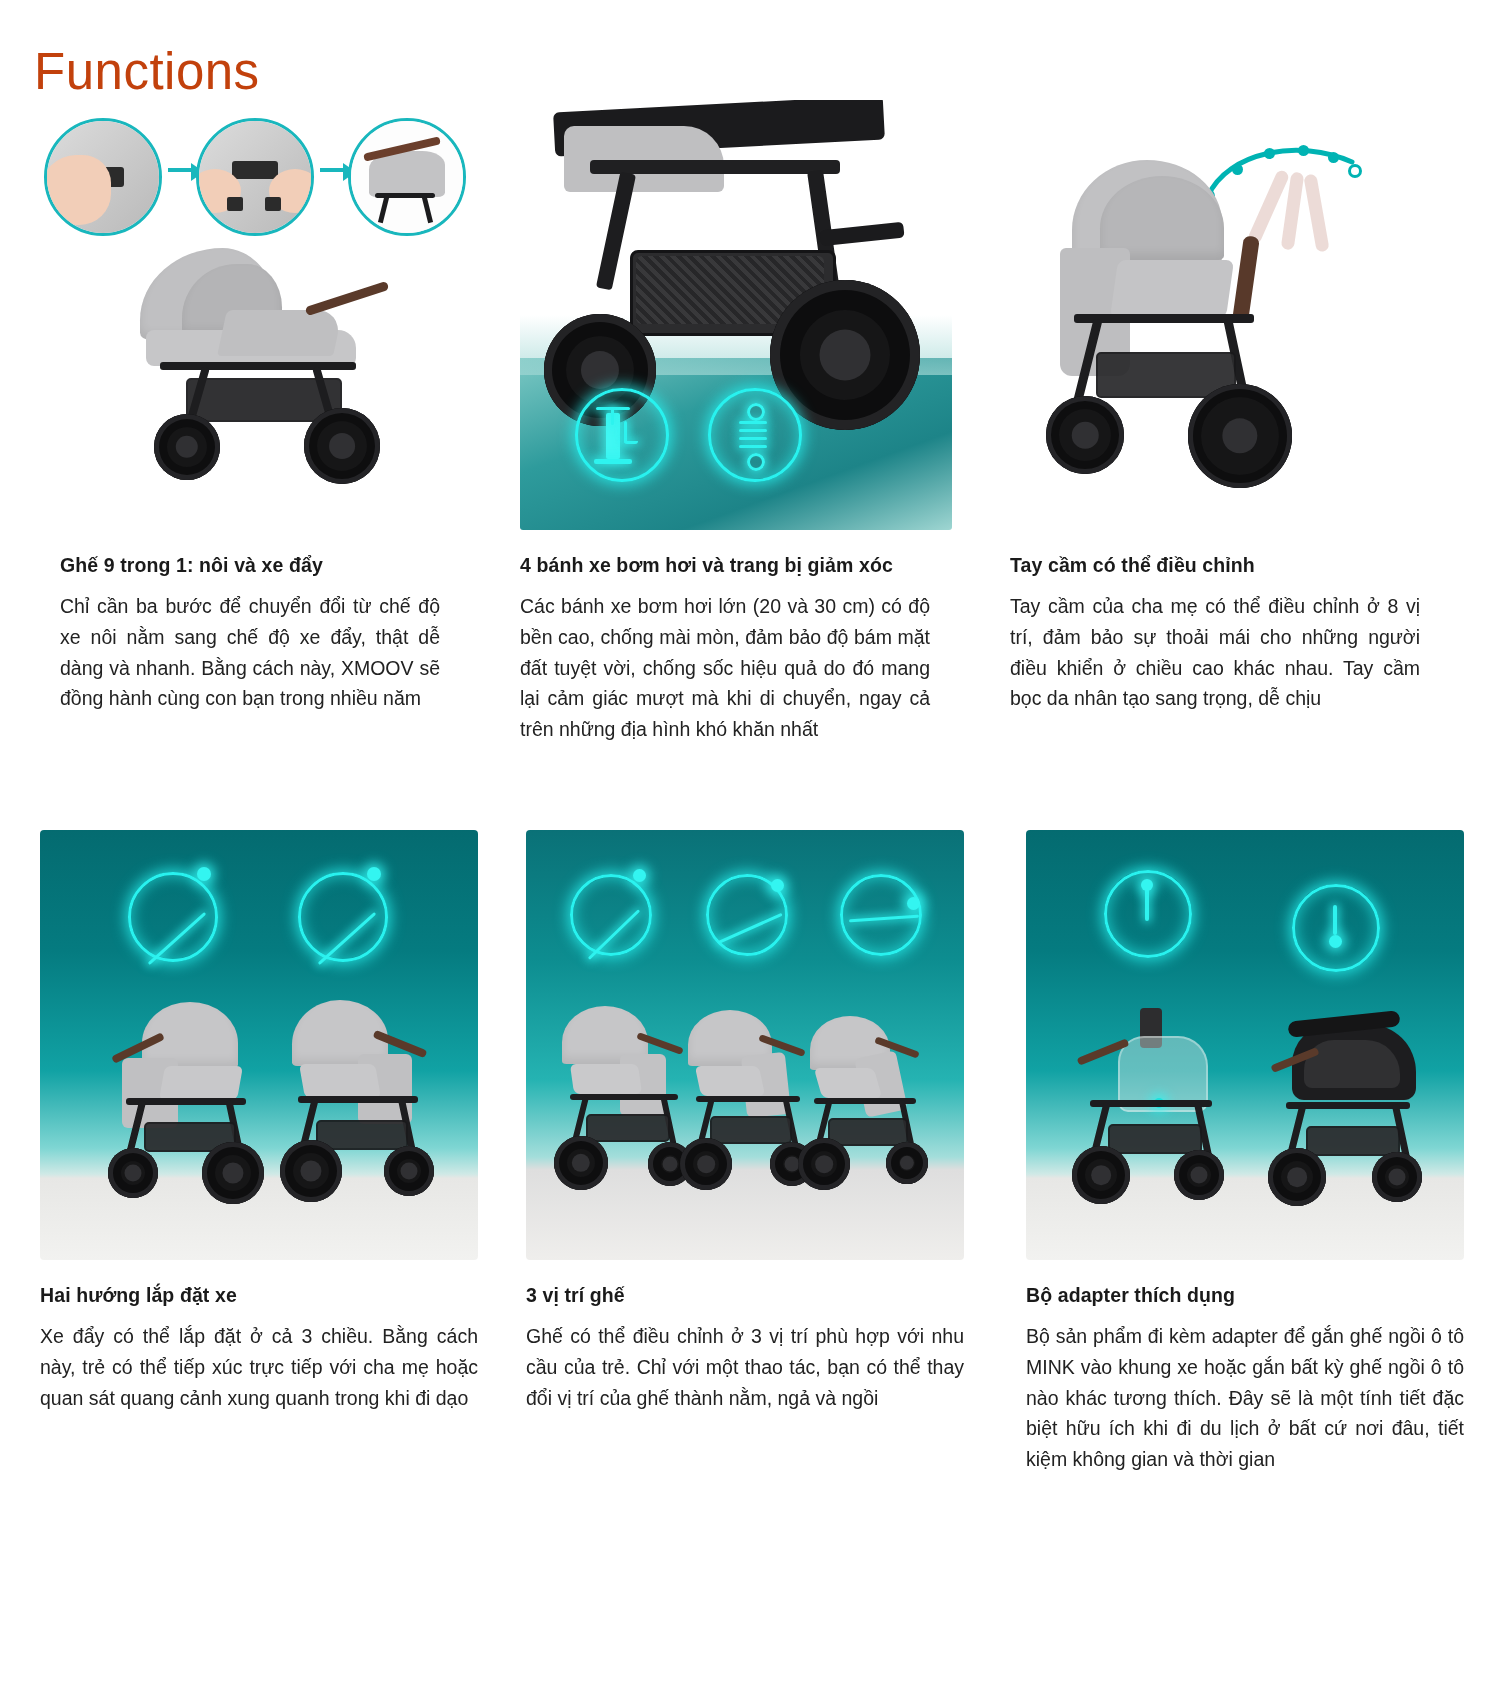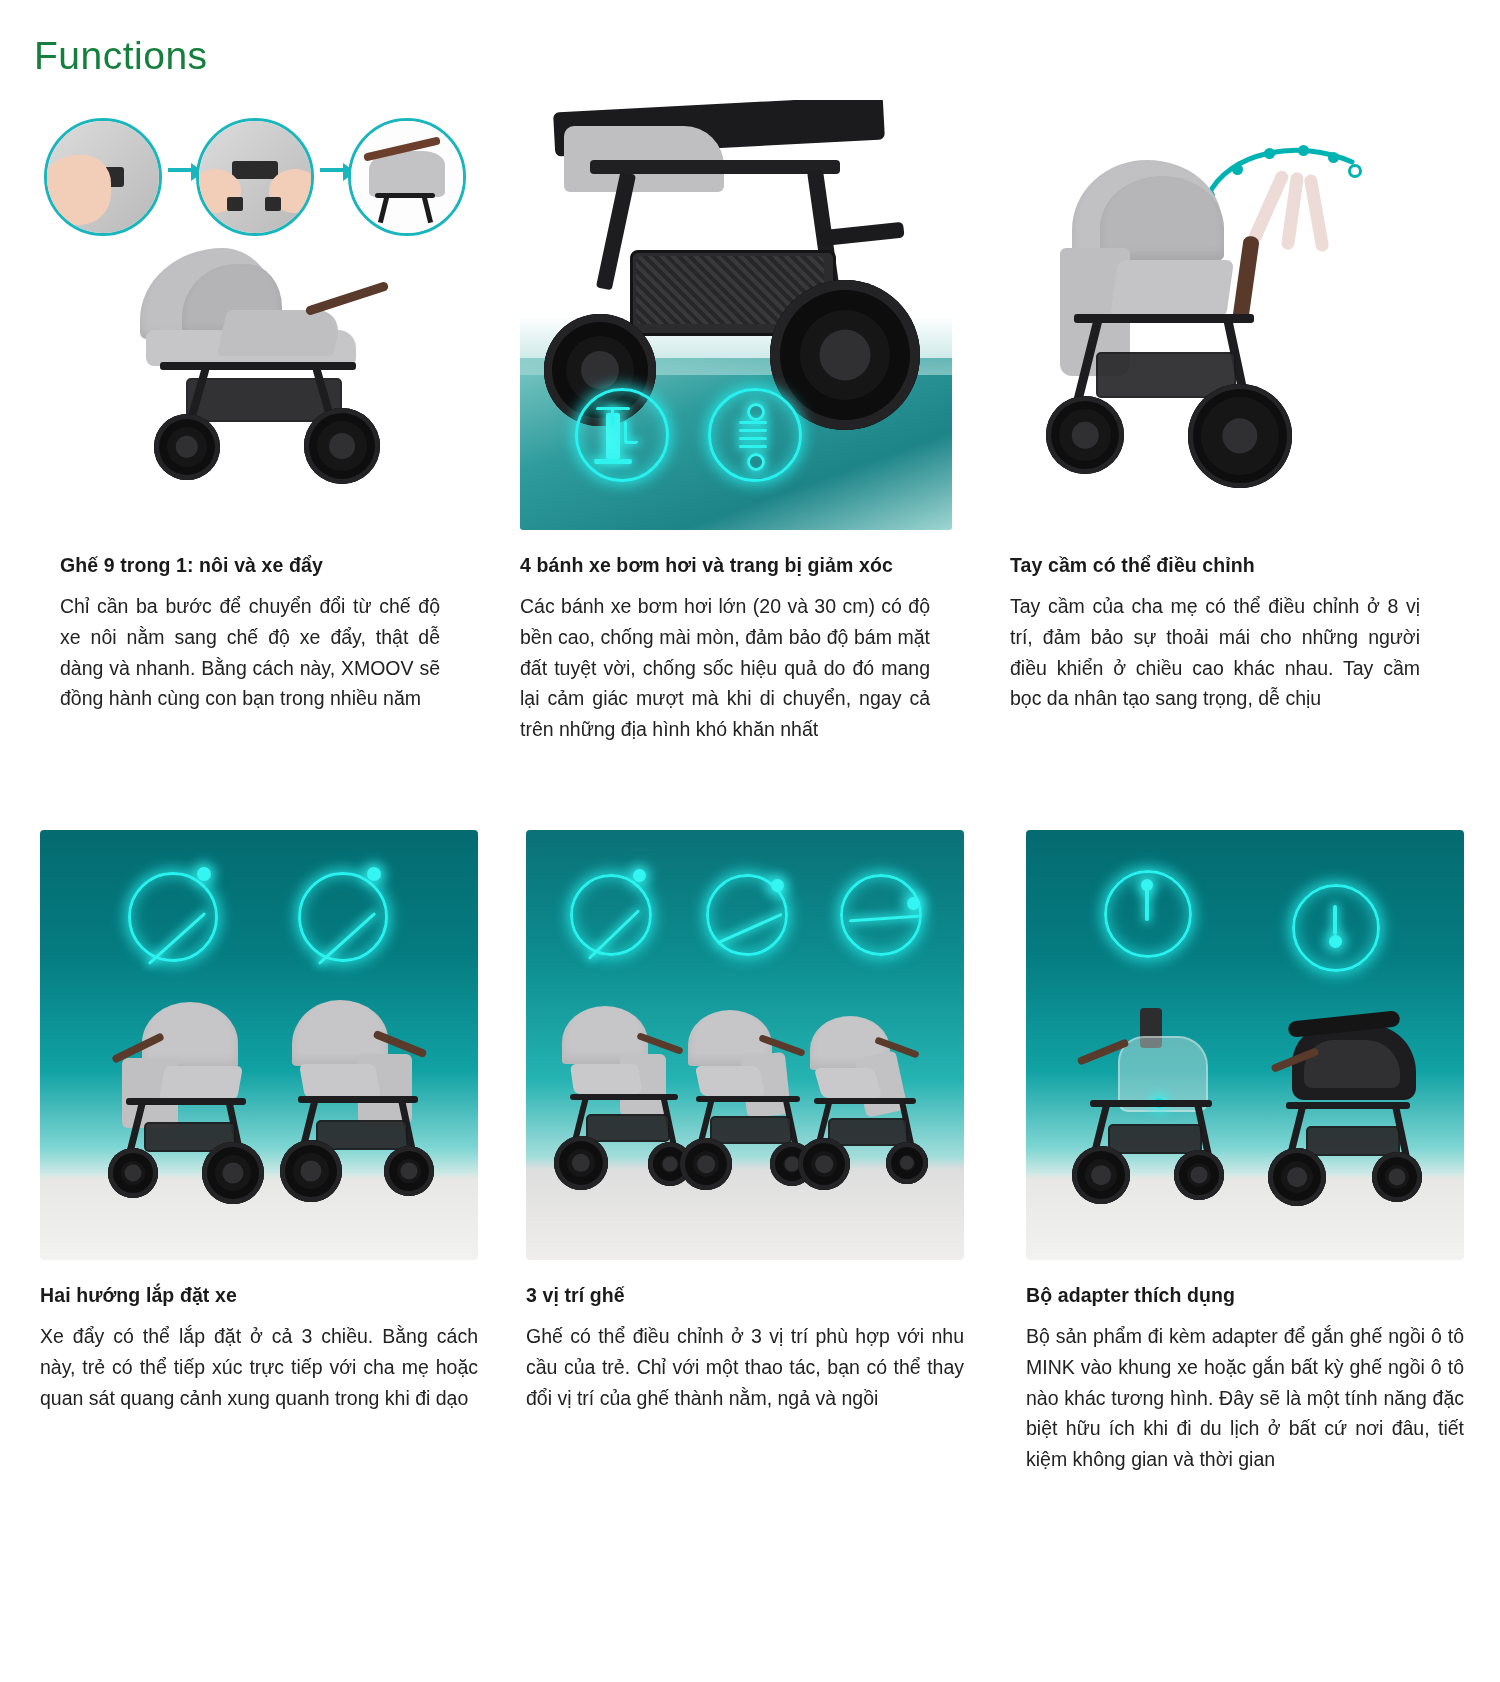--- a/index.html
+++ b/index.html
@@ -18,24 +18,24 @@
     position: relative;
     width: 1500px;
     height: 1682px;
   }
 
   
   .page-title {
     position: absolute;
     left: 34px;
     top: 8px;
-    font-size: 39px;
+    font-size: 51px;
     font-weight: 300;
     letter-spacing: 0.5px;
-    color: #15803d;
+    color: #c2410c;
   }
 
   
   .grid {
     position: absolute;
     left: 0;
     top: 100px;
     width: 1500px;
   }
   .row {
@@ -520,19 +520,19 @@
                 <div class="hub"></div>
               </div>
             <div class="wheel" style="left:108px;top:146px;width:50px;height:50px;">
                 <div class="hub"></div>
               </div>
           </div>
         </div>
 
         <div class="caption">
           <div class="cap-title">Bộ adapter thích dụng</div>
-          <div class="cap-body">Bộ sản phẩm đi kèm adapter để gắn ghế ngồi ô tô MINK vào khung xe hoặc gắn bất kỳ ghế ngồi ô tô nào khác tương hình. Đây sẽ là một tính năng đặc biệt hữu ích khi đi du lịch ở bất cứ nơi đâu, tiết kiệm không gian và thời gian</div>
+          <div class="cap-body">Bộ sản phẩm đi kèm adapter để gắn ghế ngồi ô tô MINK vào khung xe hoặc gắn bất kỳ ghế ngồi ô tô nào khác tương thích. Đây sẽ là một tính tiết đặc biệt hữu ích khi đi du lịch ở bất cứ nơi đâu, tiết kiệm không gian và thời gian</div>
         </div>
       </div>
     </div>
 
   </div>
 </div>
 
 </body></html>

